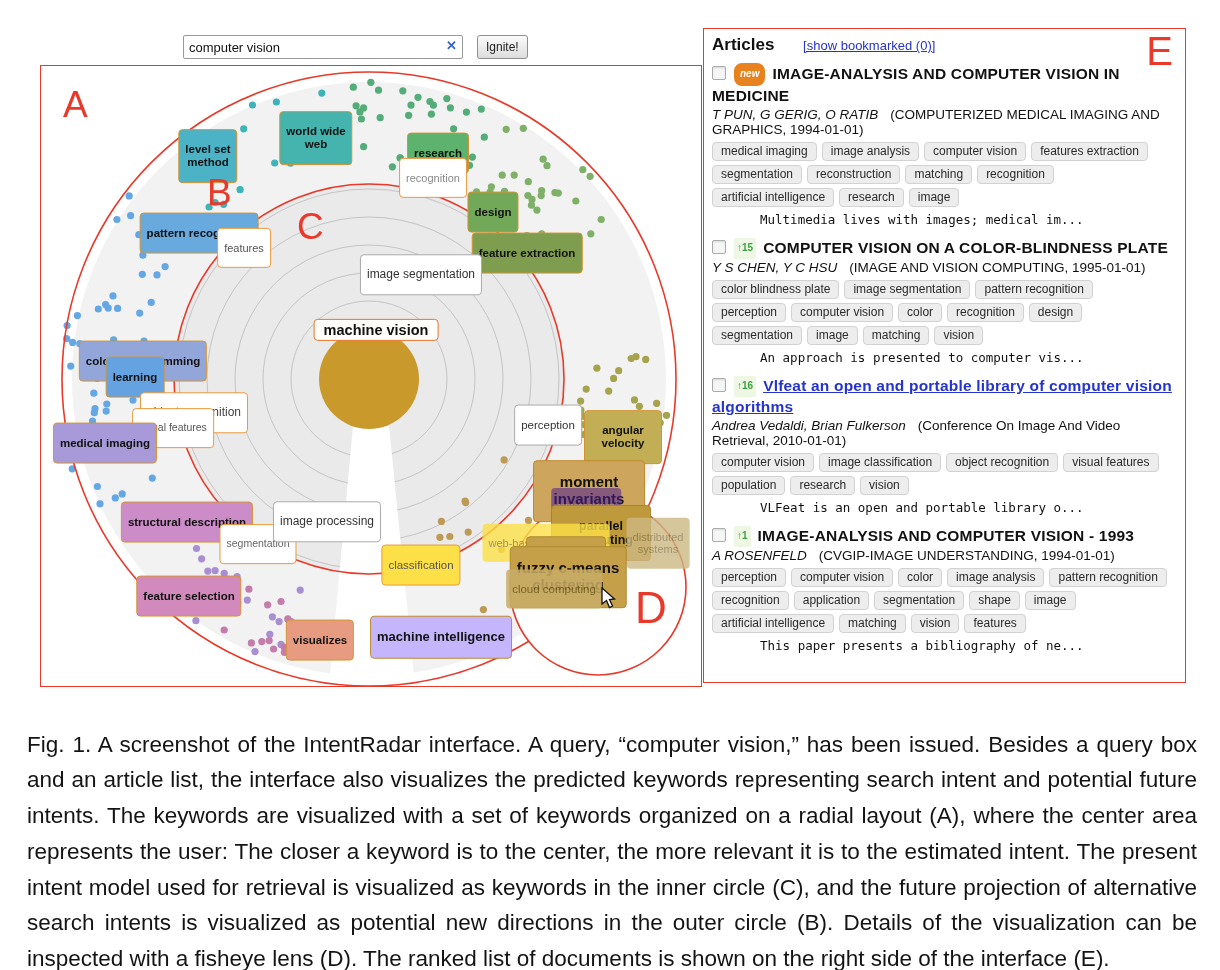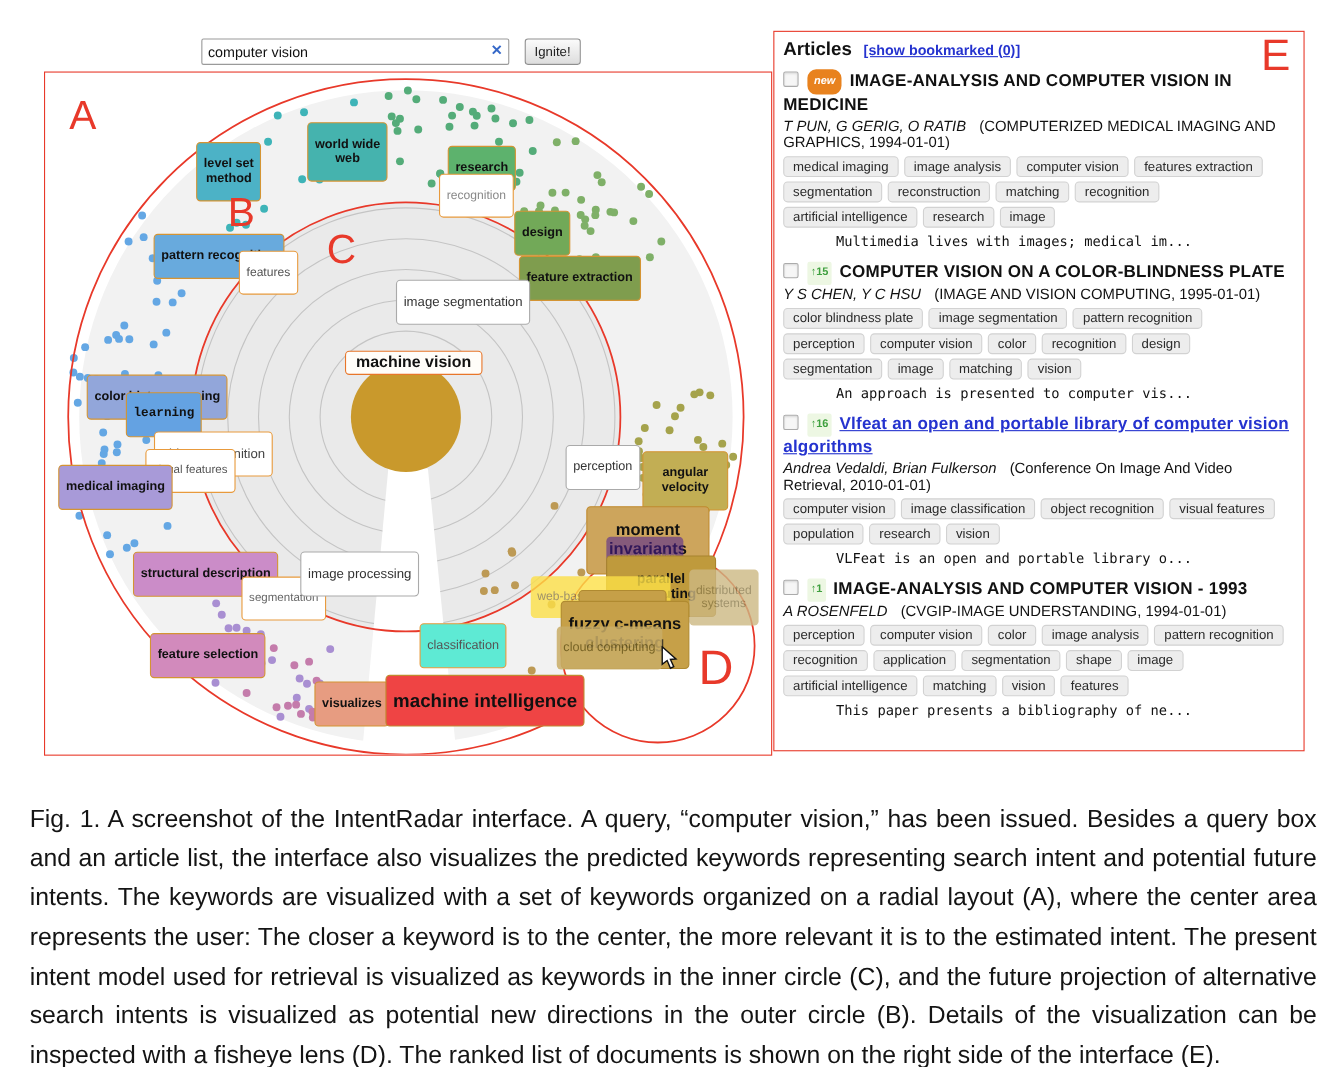--- a/index.html
+++ b/index.html
@@ -20,21 +20,21 @@
   .rlabels{position:absolute;left:0;top:0;width:660px;height:620px;}
   .rlabel{position:absolute;transform:translate(-50%,-50%);white-space:pre-line;text-align:center;
     border-radius:4px;padding:13px 6px;line-height:1.12;font-weight:700;font-size:11.5px;color:#111;}
   .region-letter{position:absolute;color:#e8392a;font-size:37px;line-height:1;font-weight:400;}
   .cursor-icon{position:absolute;}
 
   
   .articles-panel{position:absolute;left:703px;top:28px;width:483px;height:655px;border:1.5px solid #e8392a;
     box-sizing:border-box;padding:6px 10px 0 8px;overflow:hidden;background:#fff;}
   .ap-header{font-size:17px;font-weight:700;margin-bottom:8px;}
-  .ap-header .bm-link{font-size:13px;color:#2533cf;font-weight:700;text-decoration:underline;margin-left:6px;cursor:pointer;}
+  .ap-header .bm-link{font-size:13px;color:#2533cf;font-weight:400;text-decoration:underline;margin-left:24px;cursor:pointer;}
   .ap-letter{position:absolute;right:12px;top:0px;color:#e8392a;font-size:40px;font-weight:400;}
   .article-item{margin-bottom:11px;}
   .a-head{line-height:20px;}
   .cbx{display:inline-block;width:12px;height:12px;border:1px solid #ababab;background:#f6f6f6;border-radius:2px;
     vertical-align:-1px;margin-right:8px;box-shadow:inset 0 1px 2px rgba(0,0,0,.12);}
   .badge{display:inline-block;font-size:10px;font-weight:700;margin-right:7px;vertical-align:2px;}
   .badge-new{background:#e8821e;color:#fff;padding:1px 6px 2px;border-radius:8px;font-style:italic;}
   .badge-up{background:#edf7e3;color:#3fa03f;padding:0 3px 1px;border-radius:2px;}
   .a-title{font-size:15.5px;font-weight:700;letter-spacing:.2px;}
   .a-link{color:#2533cf;text-decoration:underline;cursor:pointer;}
@@ -293,34 +293,34 @@
 web</div>
       <div class="rlabel" style="left: 158px; top: 167px; background: rgb(104, 170, 221); border: 1.3px solid rgb(212, 148, 51);">pattern recognition</div>
       <div class="rlabel" style="left: 203px; top: 182px; background: rgb(255, 255, 255); border: 1.3px solid rgb(232, 154, 60); color: rgb(85, 85, 85); font-size: 11px; font-weight: 400;">features</div>
       <div class="rlabel" style="left: 397px; top: 87px; background: rgb(93, 178, 109); border: 1.3px solid rgb(212, 148, 51);">research</div>
       <div class="rlabel" style="left: 392px; top: 112px; background: rgb(255, 255, 255); border: 1.3px solid rgb(232, 154, 60); color: rgb(136, 136, 136); font-size: 11px; font-weight: 400;">recognition</div>
       <div class="rlabel" style="left: 452px; top: 146px; background: rgb(114, 169, 88); border: 1.3px solid rgb(212, 148, 51);">design</div>
       <div class="rlabel" style="left: 486px; top: 187px; background: rgb(127, 157, 78); border: 1.3px solid rgb(212, 148, 51);">feature extraction</div>
       <div class="rlabel" style="left: 380px; top: 209px; background: rgb(255, 255, 255); border: 1.3px solid rgb(170, 170, 170); color: rgb(51, 51, 51); font-size: 12px; font-weight: 400;">image segmentation</div>
       <div class="rlabel" style="left: 335px; top: 264px; background: rgb(255, 253, 249); border: 1.6px solid rgb(232, 118, 42); font-size: 14.5px; padding: 2px 9px;">machine vision</div>
       <div class="rlabel" style="left: 102px; top: 295px; background: rgb(146, 166, 218); border: 1.3px solid rgb(212, 148, 51);">color histogramming</div>
-      <div class="rlabel" style="left: 108px; top: 311px; background: rgb(100, 162, 226); border: 1.3px solid rgb(212, 148, 51); font-family: Liberation Mono, monospace;">learning</div>
+      <div class="rlabel" style="left: 94px; top: 311px; background: rgb(100, 162, 226); border: 1.3px solid rgb(212, 148, 51);">learning</div>
       <div class="rlabel" style="left: 153px; top: 347px; background: rgb(255, 255, 255); border: 1.3px solid rgb(232, 154, 60); color: rgb(68, 68, 68); font-size: 12px; font-weight: 400;">object recognition</div>
       <div class="rlabel" style="left: 132px; top: 362px; background: rgb(255, 255, 255); border: 1.3px solid rgb(232, 154, 60); color: rgb(85, 85, 85); font-size: 10.5px; font-weight: 400;">visual features</div>
       <div class="rlabel" style="left: 64px; top: 377px; background: rgb(168, 154, 216); border: 1.3px solid rgb(212, 148, 51);">medical imaging</div>
       <div class="rlabel" style="left: 146px; top: 456px; background: rgb(203, 140, 200); border: 1.3px solid rgb(212, 148, 51);">structural description</div>
       <div class="rlabel" style="left: 217px; top: 478px; background: rgb(255, 255, 255); border: 1.3px solid rgb(232, 154, 60); color: rgb(102, 102, 102); font-size: 10.5px; font-weight: 400;">segmentation</div>
       <div class="rlabel" style="left: 286px; top: 456px; background: rgb(255, 255, 255); border: 1.3px solid rgb(170, 170, 170); color: rgb(51, 51, 51); font-size: 12px; font-weight: 400;">image processing</div>
       <div class="rlabel" style="left: 507px; top: 359px; background: rgb(255, 255, 255); border: 1.3px solid rgb(170, 170, 170); color: rgb(51, 51, 51); font-size: 11.5px; font-weight: 400;">perception</div>
       <div class="rlabel" style="left: 582px; top: 371px; background: rgb(194, 174, 84); border: 1.3px solid rgb(212, 148, 51);">angular velocity</div>
       <div class="rlabel" style="left: 548px; top: 425px; background: rgb(205, 165, 92); border: 1.3px solid rgb(192, 138, 46); font-size: 15px;">moment invariants</div>
-      <div class="rlabel" style="left: 380px; top: 521px; background: #5eead4; border: 1.3px solid rgb(232, 154, 60); color: rgb(85, 85, 85); font-size: 11.5px; font-weight: 400;">classification</div>
+      <div class="rlabel" style="left: 380px; top: 499px; background: #fde047; border: 1.3px solid rgb(232, 154, 60); color: rgb(85, 85, 85); font-size: 11.5px; font-weight: 400;">classification</div>
       <div class="rlabel" style="left: 148px; top: 530px; background: rgb(210, 138, 188); border: 1.3px solid rgb(212, 148, 51);">feature selection</div>
       <div class="rlabel" style="left: 279px; top: 574px; background: rgb(231, 156, 129); border: 1.3px solid rgb(212, 148, 51);">visualizes</div>
-      <div class="rlabel" style="left: 400px; top: 571px; background: #ef4444; border: 1.3px solid rgb(192, 138, 46); font-size: 17px;">machine intelligence</div>
+      <div class="rlabel" style="left: 400px; top: 571px; background: #c4b5fd; border: 1.3px solid rgb(192, 138, 46); font-size: 13px;">machine intelligence</div>
       <div class="rlabel" style="left: 545px; top: 440px; background: #4c1d95; border: none; color: rgb(168, 144, 90); font-size: 9px; font-weight: 400; opacity: 0.55;">representation</div>
       <div class="rlabel" style="left: 560px; top: 467px; background: rgb(191, 154, 60); border: 1.3px solid rgb(168, 132, 46); font-size: 12.5px;">parallel computing</div>
       <div class="rlabel" style="left: 505px; top: 477px; background: #fde047; border: none; color: rgb(138, 122, 74); font-size: 11px; font-weight: 400; opacity: 0.8;">web-based applications</div>
       <div class="rlabel" style="left: 617px; top: 477px; background: rgb(205, 184, 131); border: none; color: rgb(138, 122, 74); font-size: 11px; font-weight: 400; opacity: 0.8;">distributed systems</div>
       <div class="rlabel" style="left: 525px; top: 491px; background: rgb(198, 160, 72); border: 1.3px solid rgb(176, 138, 48); font-size: 12px;">convex hull</div>
       <div class="rlabel" style="left: 527px; top: 511px; background: rgb(198, 160, 72); border: 1.3px solid rgb(176, 138, 48); font-size: 15px;">fuzzy c-means
 clustering</div>
       <div class="rlabel" style="left: 513px; top: 523px; background: rgb(201, 173, 103); border: none; color: rgb(107, 90, 32); font-size: 11.5px; font-weight: 400; opacity: 0.85;">cloud computing</div>
     </div>
   <div id="radar-letters">

